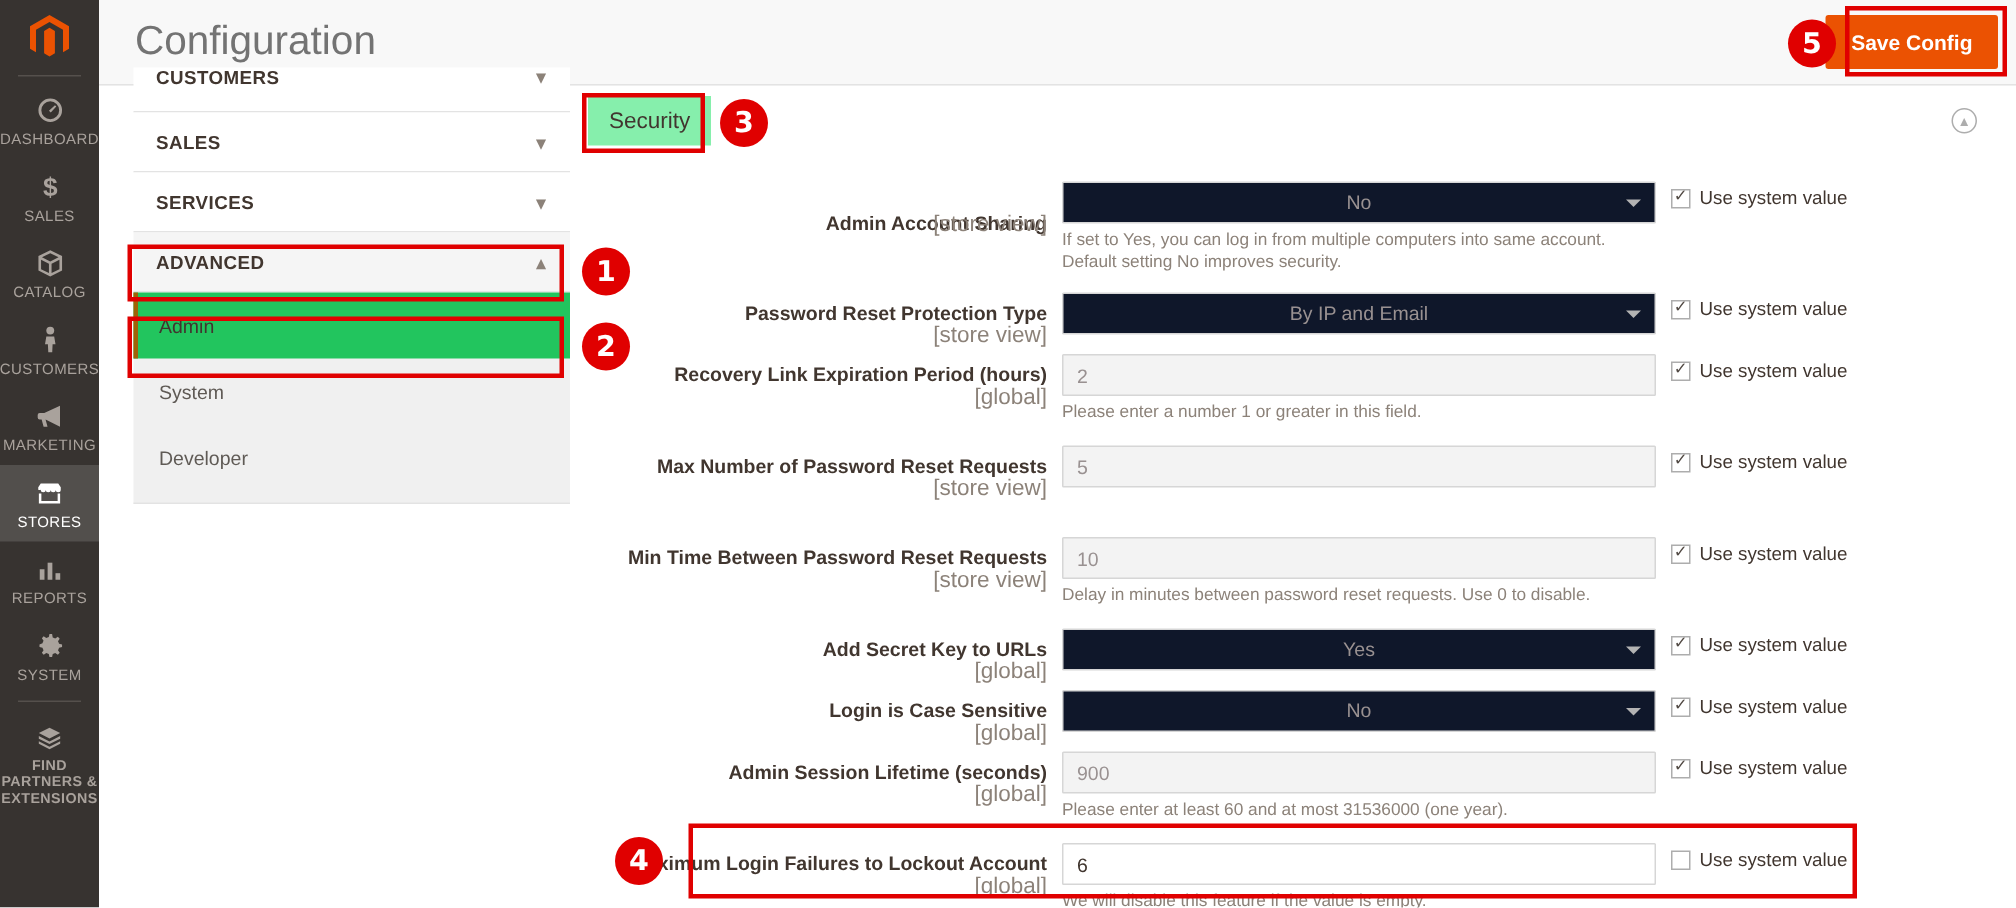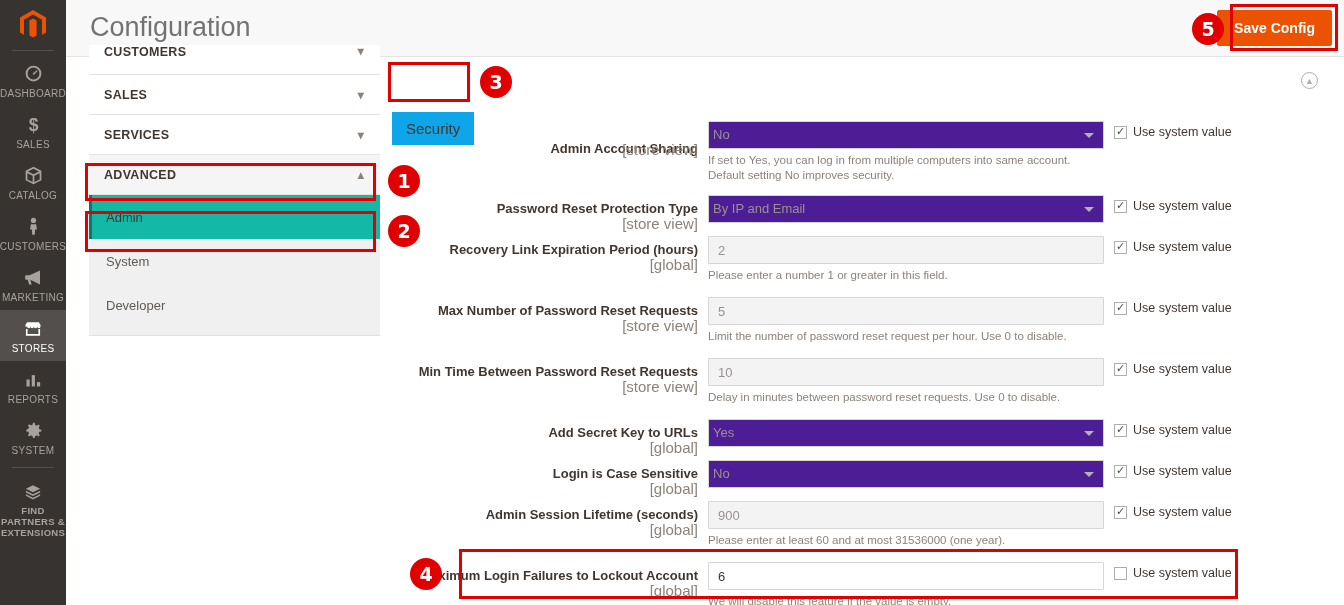--- a/index.html
+++ b/index.html
@@ -64,38 +64,37 @@
     cursor: pointer; background: #ffffff;
   }
   .cn-section.first { height: 30px; align-items: flex-start; padding-top: 0; }
   .cn-section.expanded { background: #f5f5f5; }
   .chev { color: #8c8279; font-size: 12px; line-height: 1; }
   .cn-sub-wrap { background: #f0f0f0; border-bottom: 1px solid #e3e3e3; padding-bottom: 8px; }
   .cn-sub {
     height: 44px; display: flex; align-items: center; padding-left: 17px;
     font-size: 13px; color: #41362f; cursor: pointer;
   }
-  .cn-sub.active { background: #14b8a6; border-left: 3px solid #0f766e; padding-left: 14px; }
+  .cn-sub.active { background: #22c55e; border-left: 3px solid #a16207; padding-left: 14px; }
   .cn-sub.muted { color: #5f5a55; }
 
   .hl-advanced {
     position: absolute; left: 85px; top: 163px; width: 291px; height: 38px;
     border: 3px solid #e00000; pointer-events: none;
   }
   .hl-admin {
     position: absolute; left: 85px; top: 211px; width: 291px; height: 41px;
     border: 3px solid #e00000; pointer-events: none;
   }
 
   
   .security-tab {
     position: absolute; left: 392px; top: 64px;
-    font-size: 15px; color: #41362f; padding: 8px 14px; background: #0ea5e9;
+    font-size: 15px; color: #41362f; padding: 8px 14px; background: #86efac;
     cursor: pointer;
-    margin-top: 48px;
   }
   .hl-security {
     position: absolute; left: 388px; top: 62px; width: 82px; height: 40px;
     border: 3px solid #e00000; pointer-events: none;
   }
   .collapse-circle {
     position: absolute; right: 26px; top: 72px; width: 17px; height: 17px;
     border: 1px solid #adadad; border-radius: 50%; color: #adadad;
     display: flex; align-items: center; justify-content: center; font-size: 9px;
     cursor: pointer;
@@ -114,22 +113,22 @@
   }
   .fctrl { position: absolute; left: 328px; width: 396px; }
   .finput {
     width: 396px; height: 28px; border: 1px solid #d6d6d6; background: #f3f3f3;
     color: #999191; font-size: 13px; padding: 0 9px; line-height: 26px;
     font-family: "Liberation Sans", sans-serif; border-radius: 1px;
   }
   .finput.editable { background: #ffffff; color: #41362f; }
   .fselect {
     position: relative; width: 396px; height: 28px; border: 1px solid #d6d6d6;
-    background: #4c1d95; color: #999191; font-size: 13px; padding: 0 4px;
-    line-height: 26px; border-radius: 1px;
+    background: #0f172a; color: #999191; font-size: 13px; padding: 0 26px;
+    line-height: 26px; border-radius: 1px; text-align: center;
   }
   .fselect .arrow {
     position: absolute; right: 9px; top: 11px; width: 0; height: 0;
     border-left: 5px solid transparent; border-right: 5px solid transparent;
     border-top: 5px solid #b3b3b3;
   }
   .fnote {
     margin-top: 4px; font-size: 11.5px; color: #8c8279; line-height: 15px; width: 400px;
   }
   .usv {
@@ -335,21 +334,21 @@
         <div class="usv">
           <span class="cbox">
             <span class="tick">✓</span>
           </span>
           <span>Use system value</span>
         </div>
       </div>
       <div class="frow" style="top: 187px;">
         <div class="flabel" style="top: 6px;">Max Number of Password Reset Requests</div>
         <div class="fscope" style="top: 22px;">[store view]</div>
-        <div class="fctrl"><input type="text" class="finput" disabled="" value="5" style=""><div class="fnote">Limit the number of password reset request per hour. Use 0 to disable.</div></div>
+        <div class="fctrl"><input type="text" class="finput" disabled="" value="5" style=""></div>
         <div class="usv">
           <span class="cbox">
             <span class="tick">✓</span>
           </span>
           <span>Use system value</span>
         </div>
       </div>
       <div class="frow" style="top: 248px;">
         <div class="flabel" style="top: 6px;">Min Time Between Password Reset Requests</div>
         <div class="fscope" style="top: 22px;">[store view]</div>

